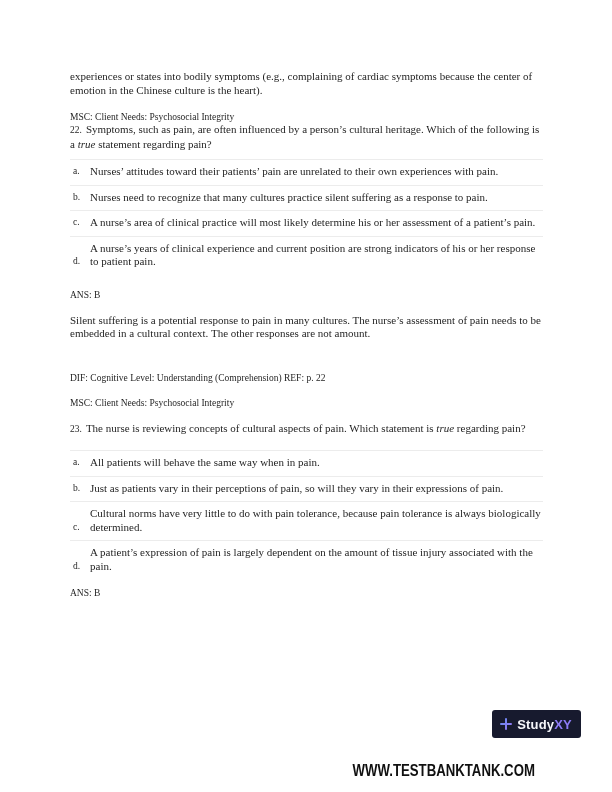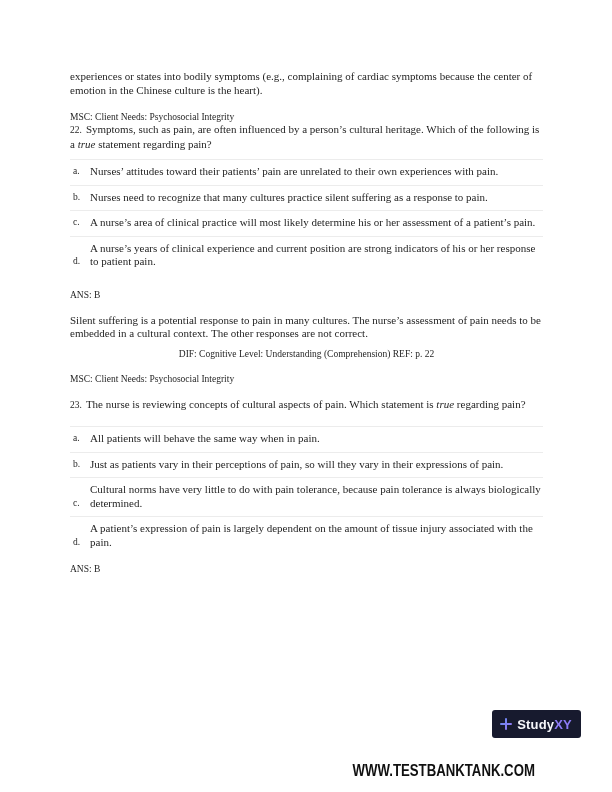--- a/index.html
+++ b/index.html
@@ -24,21 +24,21 @@
     font-size:11px;line-height:13.5px;margin:0;
   }
   .meta{
     font-size:9.5px;line-height:12px;margin:0;
   }
   .mt-meta1{margin-top:22px;}
   .mt-meta2{margin-top:14px;}
   .mt-q22{margin-top:0;}
   .mt-ans1{margin-top:14px;}
   .mt-feedback{margin-top:13px;}
-  .mt-meta3{margin-top:7px;text-align:center;}
+  .mt-meta3{margin-top:31px;}
   .mt-meta4{margin-top:13px;}
   .mt-q23{margin-top:13px;}
   .mt-ans2{margin-top:8px;}
   .qnum{
     font-size:9.5px;padding-right:4px;
   }
   .question em{font-style:italic;}
   .options{
     margin-top:8px;
   }
@@ -120,21 +120,21 @@
         <div class="opt-text">A nurse’s area of clinical practice will most likely determine his or her assessment of a patient’s pain.</div>
       </div>
       <div class="opt-row">
         <div class="opt-label">d.</div>
         <div class="opt-text">A nurse’s years of clinical experience and current position are strong indicators of his or her response to patient pain.</div>
       </div>
     </div>
 
     <p class="meta mt-ans1">ANS: B</p>
 
-    <p class="body-text mt-feedback">Silent suffering is a potential response to pain in many cultures. The nurse’s assessment of pain needs to be embedded in a cultural context. The other responses are not correct.</p>
+    <p class="body-text mt-feedback">Silent suffering is a potential response to pain in many cultures. The nurse’s assessment of pain needs to be embedded in a cultural context. The other responses are not amount.</p>
 
     <p class="meta mt-meta3">DIF: Cognitive Level: Understanding (Comprehension) REF: p. 22</p>
     <p class="meta mt-meta4">MSC: Client Needs: Psychosocial Integrity</p>
 
     <p class="body-text question mt-q23"><span class="qnum">23.</span><span>The nurse is reviewing concepts of cultural aspects of pain. Which statement is </span><em>true</em><span> regarding pain?</span></p>
 
     <div class="options second">
       <div class="opt-row">
         <div class="opt-label">a.</div>
         <div class="opt-text">All patients will behave the same way when in pain.</div>

